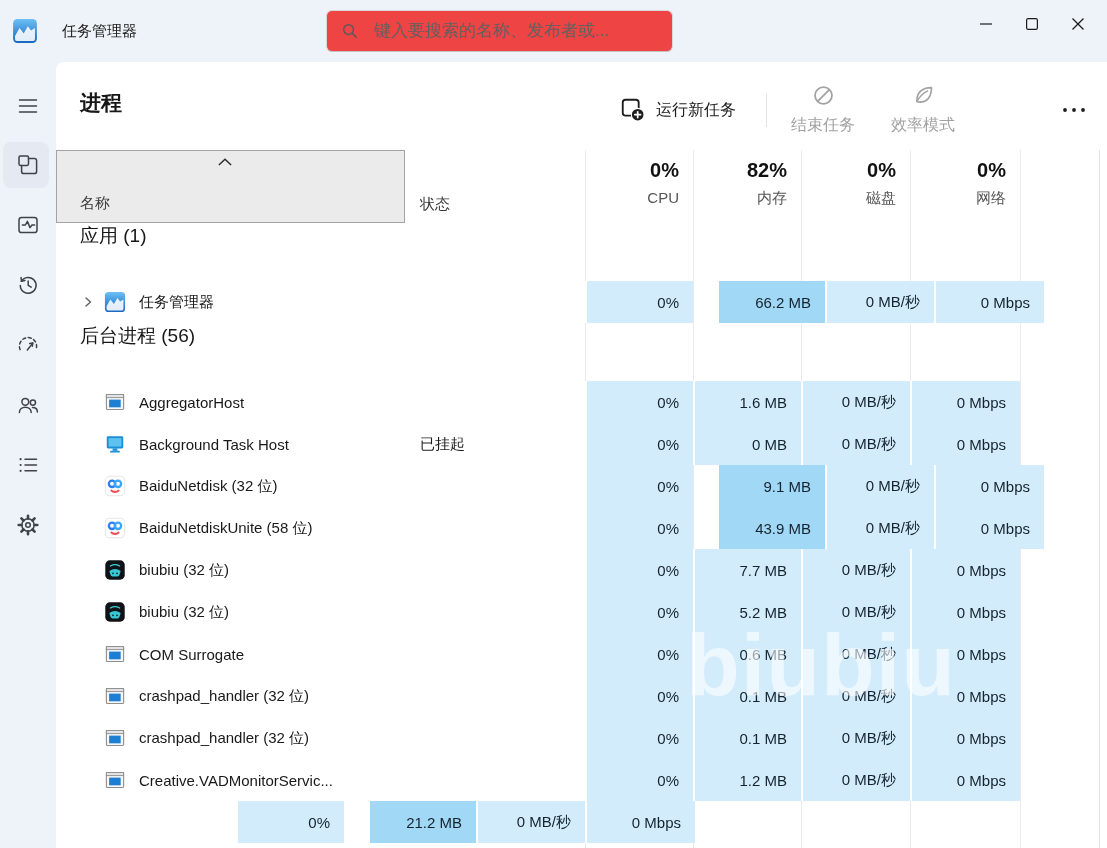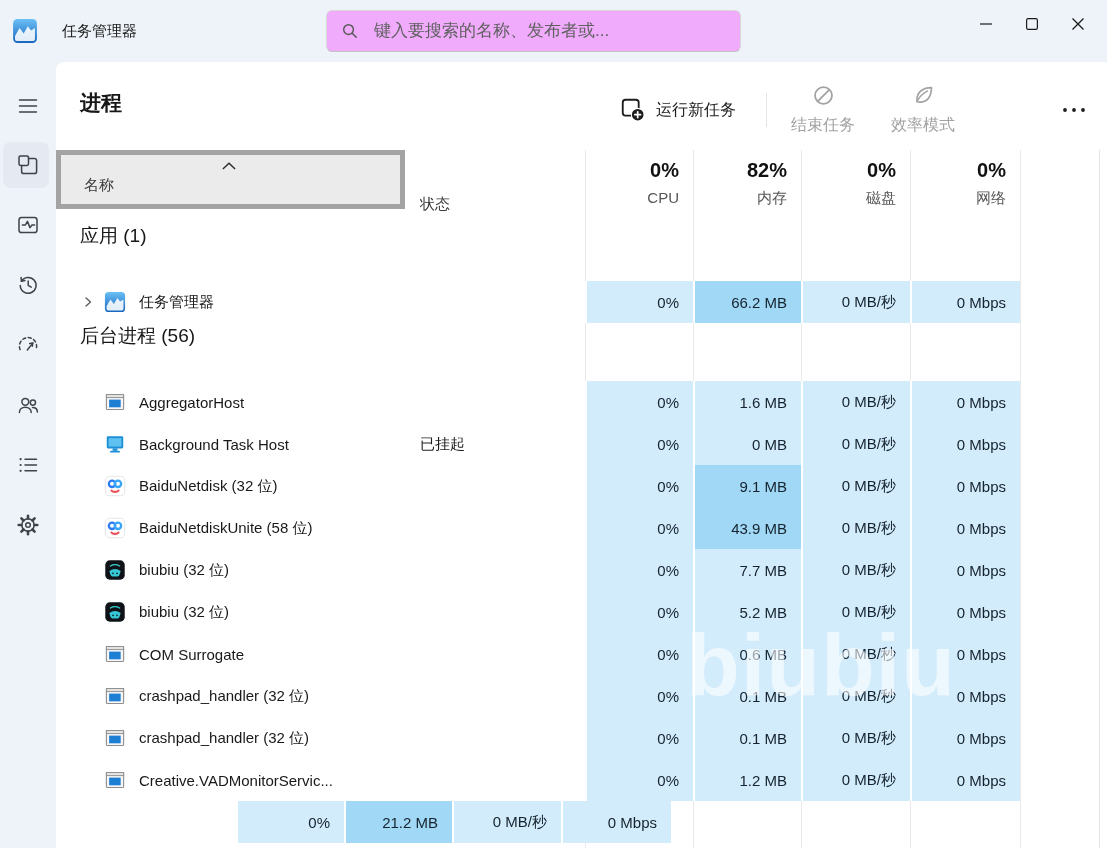--- a/index.html
+++ b/index.html
@@ -3,21 +3,21 @@
 <meta charset="utf-8">
 <style>
   html,body{margin:0;padding:0;}
   body{font-family:"Liberation Sans","DejaVu Sans",sans-serif;background:#eef3f9;}
   .screen{position:relative;width:1107px;height:848px;overflow:hidden;background:#eef3f9;}
 
   
   .titlebar{position:absolute;left:0;top:0;right:0;height:62px;}
   .app-logo{position:absolute;left:12px;top:18px;width:26px;height:26px;}
   .app-title{position:absolute;left:62px;top:22px;font-size:15px;color:#1b1b1b;}
-  .searchbox{position:absolute;left:326px;top:10px;width:415px;height:42px;background:#f0abfc;
+  .searchbox{position:absolute;left:326px;top:10px;width:347px;height:42px;background:#ef4444;
     border:1px solid #d8d8d8;border-bottom-color:#c2c2c2;border-radius:6px;display:flex;
     align-items:center;padding:0 14px;box-sizing:border-box;}
   .searchbox svg{flex:none;}
   .search-input{border:none;outline:none;background:transparent;margin-left:13px;font-size:17px;
     color:#1b1b1b;width:100%;font-family:inherit;}
   .search-input::placeholder{color:#606060;}
   .win-controls{position:absolute;right:6px;top:2px;display:flex;}
   .win-btn{width:46px;height:44px;display:flex;align-items:center;justify-content:center;background:transparent;border:none;}
 
   
@@ -32,22 +32,22 @@
   .tb-btn{display:flex;align-items:center;gap:8px;font-size:16px;border:none;background:transparent;
     padding:4px 8px;font-family:inherit;}
   .tb-btn.enabled{color:#1d1d1d;gap:11px;}
   .tb-btn.disabled{color:#a2a2a2;flex-direction:column;}
   .tb-divider{width:1px;height:34px;background:#e4e4e4;margin:0 16px 0 22px;}
   .more-btn{position:absolute;right:14px;top:40px;border:none;background:transparent;}
 
   
   .colsep{position:absolute;top:88px;bottom:0;width:1px;background:#eaeaea;z-index:0;}
   .right-edge{position:absolute;top:88px;bottom:0;width:1px;background:#e3e3e3;z-index:0;}
-  .name-header{position:absolute;left:0;top:88px;width:349px;height:59px;background:#ebebeb;
-    border:5px solid #a3a3a3;box-sizing:border-box;z-index:2;}
+  .name-header{position:absolute;left:0;top:88px;width:349px;height:73px;background:#ebebeb;
+    border:1px solid #a3a3a3;box-sizing:border-box;z-index:2;}
   .sort-caret{position:absolute;left:158px;top:6px;}
   .name-header-label{position:absolute;left:23px;bottom:9px;font-size:15px;color:#3a3a3a;}
   .status-header{position:absolute;left:364px;top:133px;font-size:15px;color:#3a3a3a;z-index:1;}
   .num-header{position:absolute;top:88px;height:73px;box-sizing:border-box;padding-right:14px;
     text-align:right;z-index:1;}
   .num-header .pct{font-size:20px;font-weight:600;color:#111;margin-top:9px;}
   .num-header .lbl{font-size:15px;color:#565656;margin-top:7px;}
 
   
   .rows{position:absolute;left:0;top:161px;right:0;bottom:0;z-index:1;}
@@ -58,21 +58,21 @@
     padding-left:48px;position:relative;flex:none;}
   .row-chevron{position:absolute;left:25px;top:14px;}
   .proc-icon{width:22px;height:22px;margin-right:13px;flex:none;}
   .proc-name{font-size:15px;color:#191919;white-space:nowrap;}
   .c-status{width:180px;height:100%;display:flex;align-items:center;box-sizing:border-box;
     padding-left:15px;font-size:15px;color:#1b1b1b;flex:none;}
   .c-num{height:100%;display:flex;align-items:center;justify-content:flex-end;box-sizing:border-box;
     padding-right:14px;font-size:15px;color:#15232e;border-left:2px solid #fff;
     background:var(--heat-light,#d3ecfc);flex:none;}
   .c-cpu{width:108px;} .c-mem{width:108px;} .c-disk{width:109px;} .c-net{width:110px;}
-  .heat-m{background:var(--heat-medium,#a1d8f6);}
+  .heat-m{background:var(--heat-medium,#a1d8f6);margin-left:24px;}
 
   .watermark{position:absolute;left:630px;top:552px;font-size:88px;font-weight:700;
     color:rgba(255,255,255,0.58);z-index:6;pointer-events:none;letter-spacing:1px;}
 </style>
 </head>
 <body>
 
 <div class="screen">
 
   <div class="titlebar">

